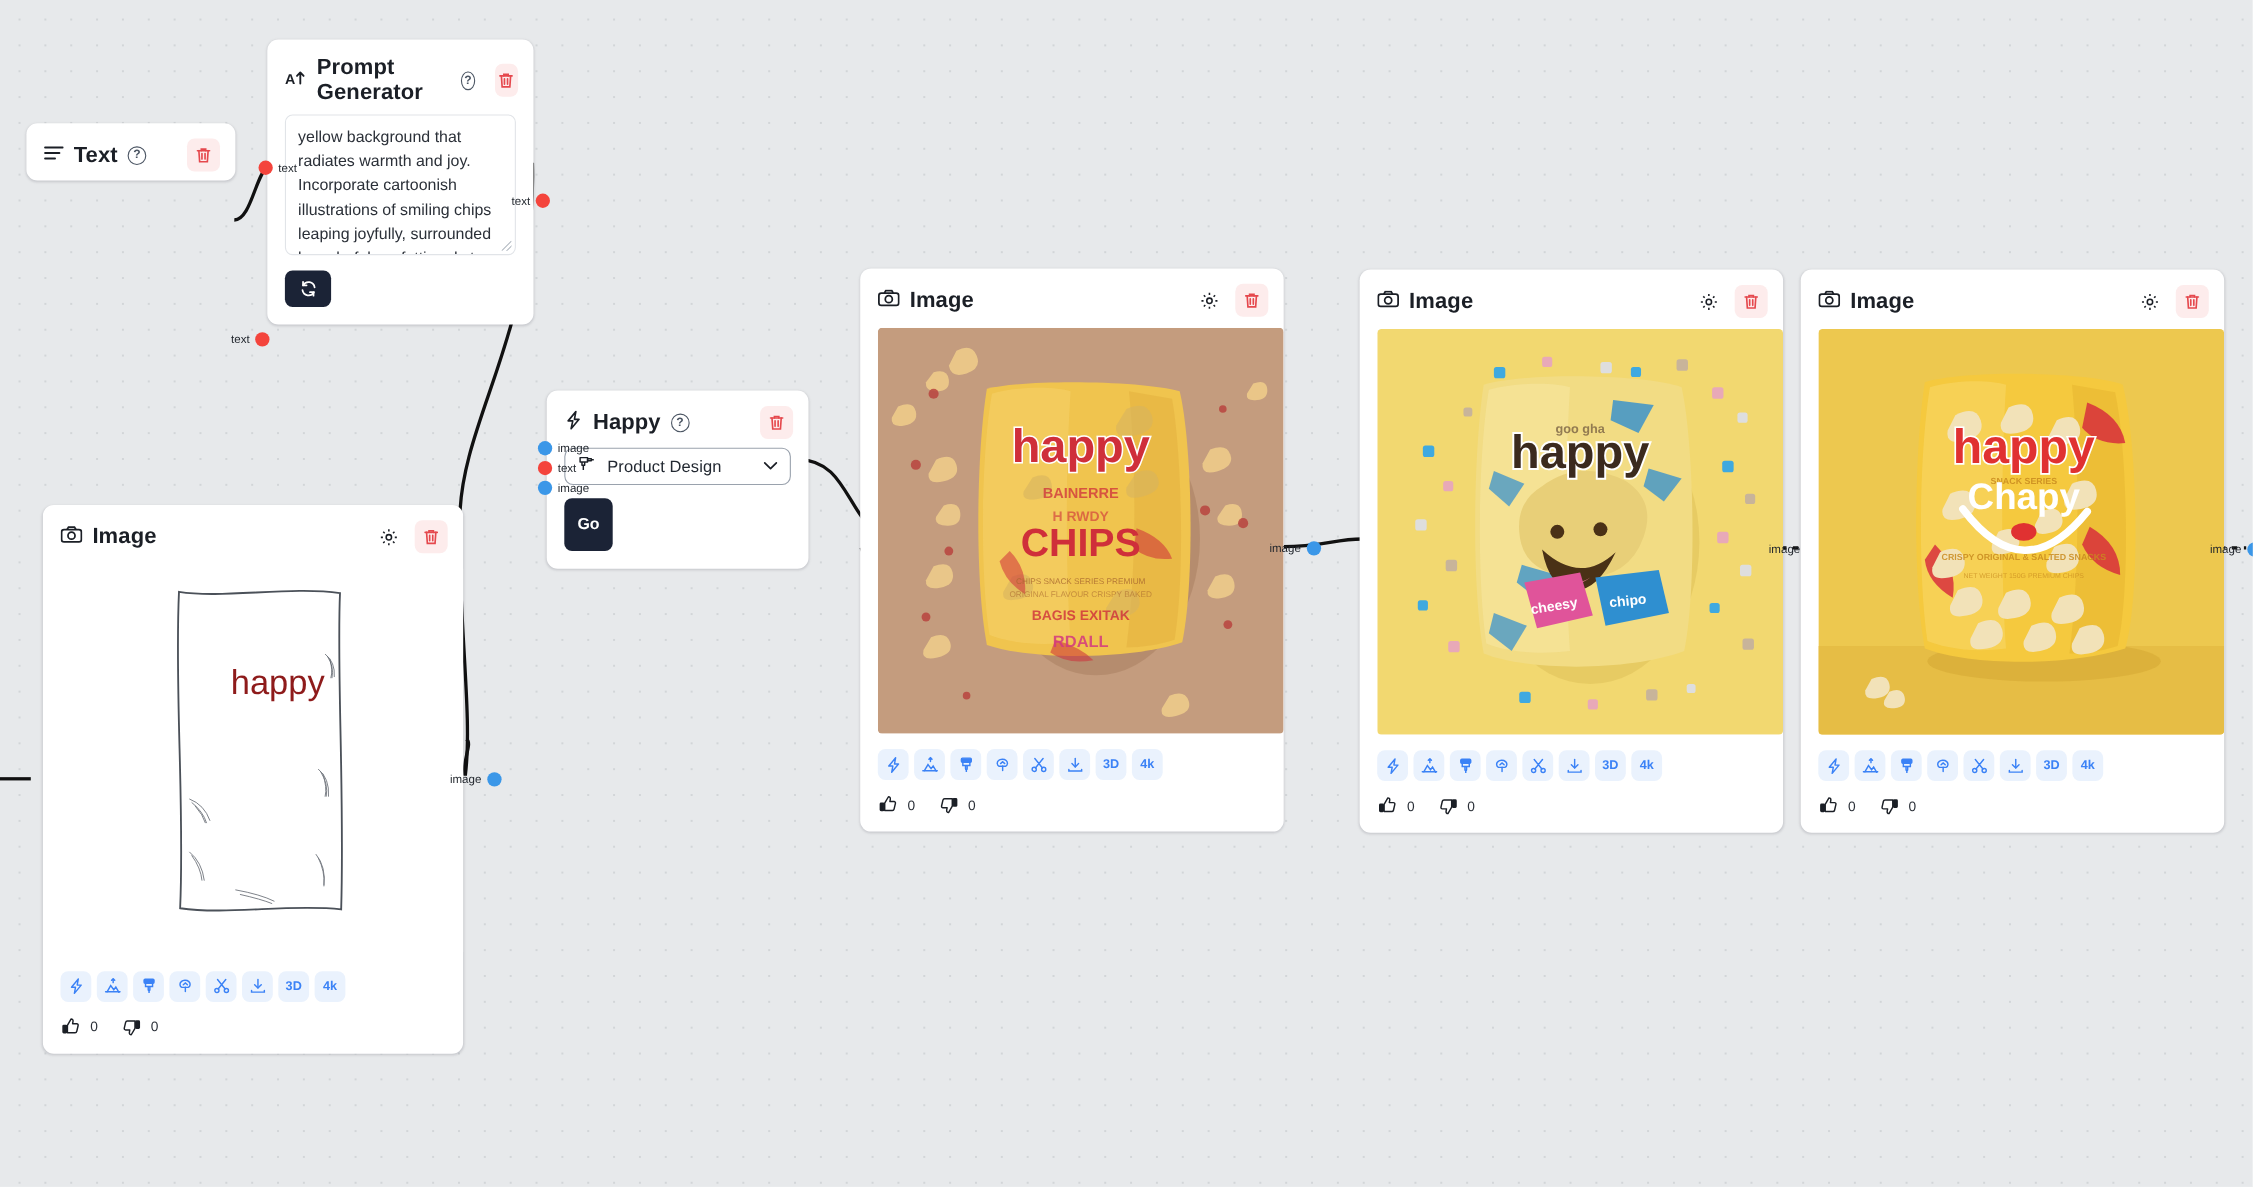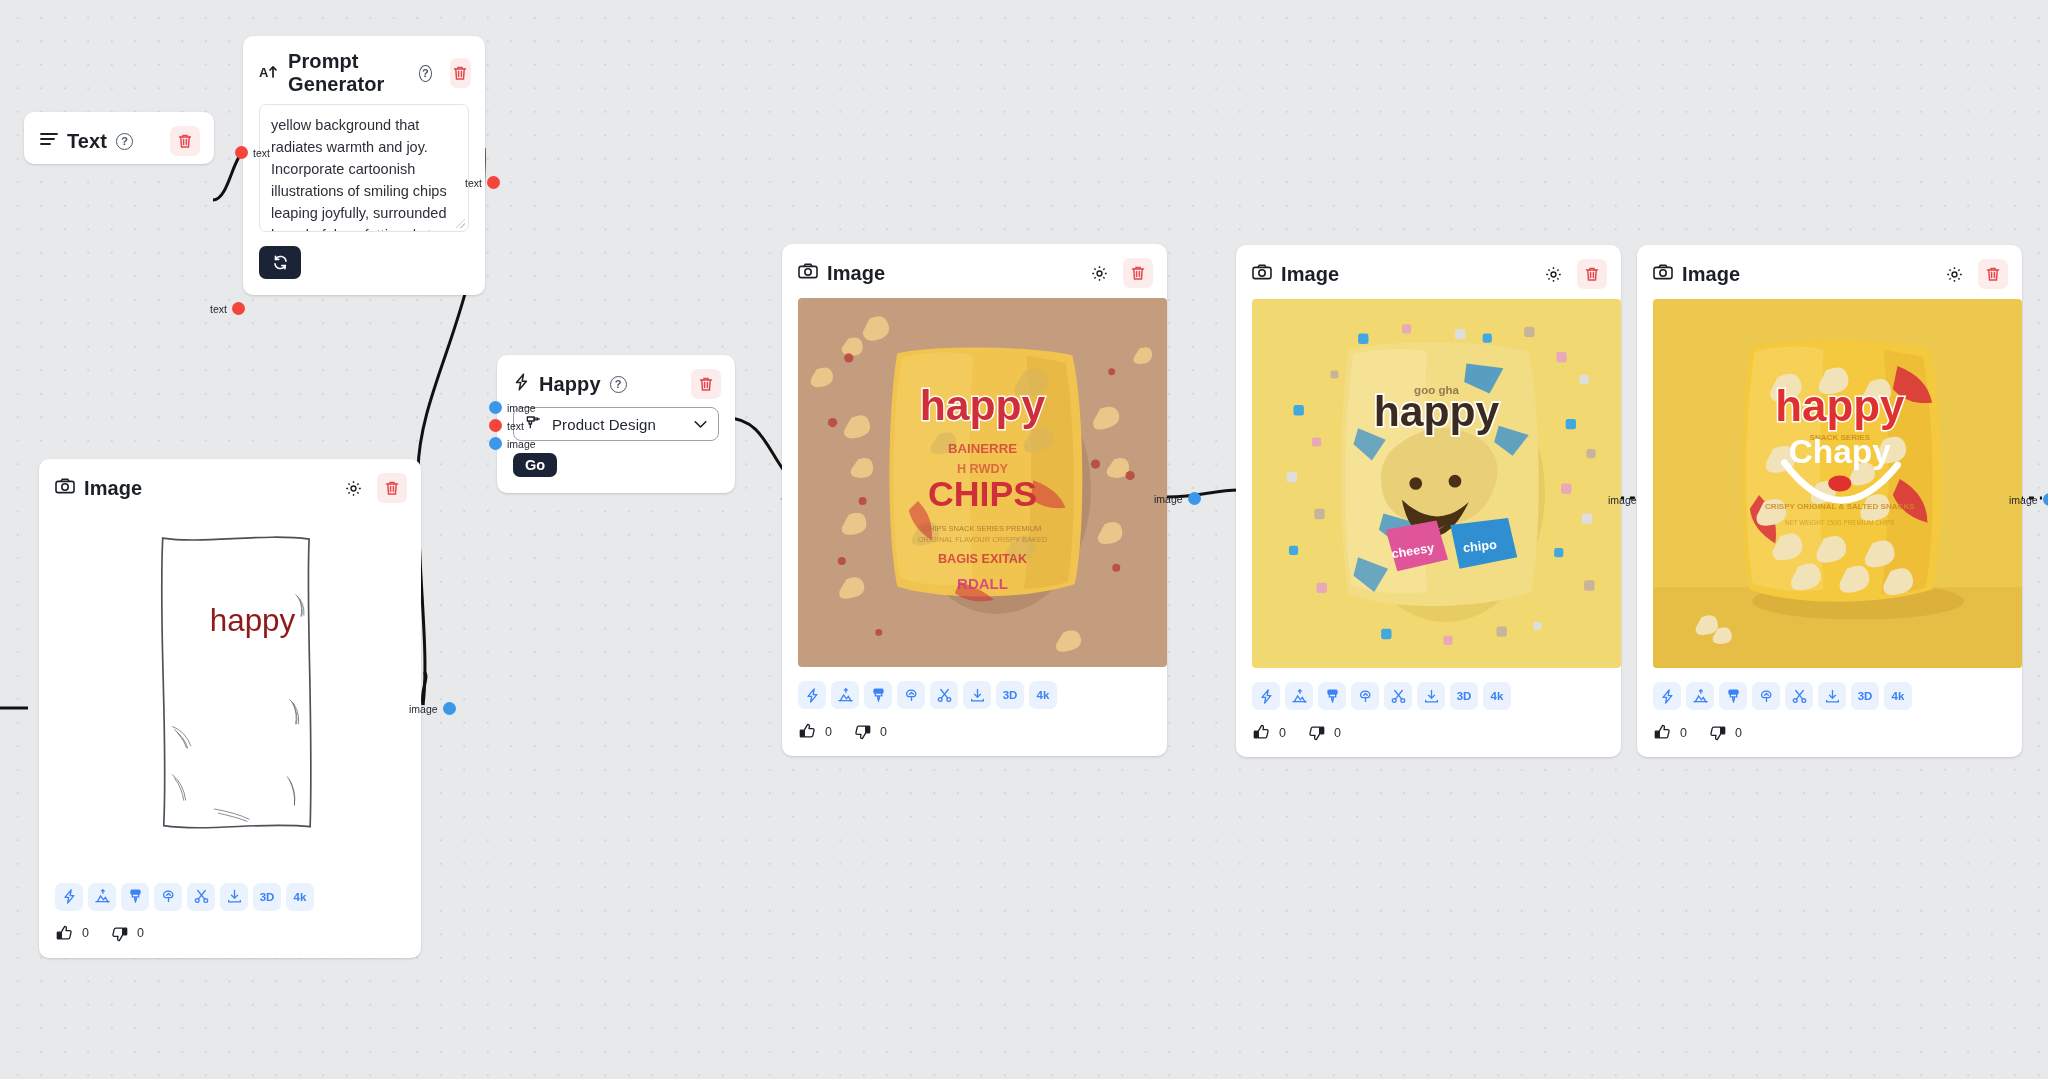--- a/index.html
+++ b/index.html
@@ -69,21 +69,21 @@
   .misspell { border-bottom: 2px dotted #e5484d; }
 
   .dark-btn {
     margin: 0 16px 16px 16px;
     background: #1b2336; color: #fff;
     border-radius: 7px; border: none;
     display: flex; align-items: center; justify-content: center;
     cursor: pointer;
   }
   .refresh-btn { width: 42px; height: 33px; }
-  .go-btn { width: 44px; height: 24px; font-size: 14.5px; font-weight: 700; }
+  .go-btn { width: 44px; height: 48px; font-size: 14.5px; font-weight: 700; }
 
   .select-box {
     margin: 0 16px 12px 16px;
     height: 34px; border: 1px solid #9aa2ad; border-radius: 8px;
     display: flex; align-items: center; gap: 10px;
     padding: 0 11px; cursor: pointer; background: #fff;
   }
   .select-label { font-size: 15px; color: #222831; flex: 1 1 auto; letter-spacing: .1px; }
 
   

